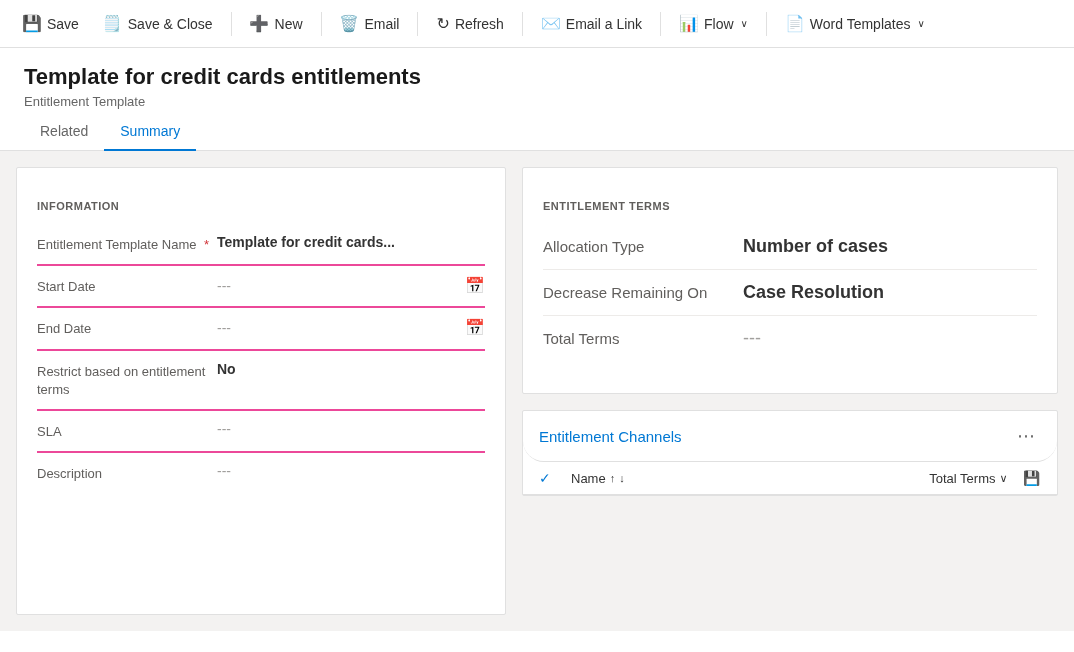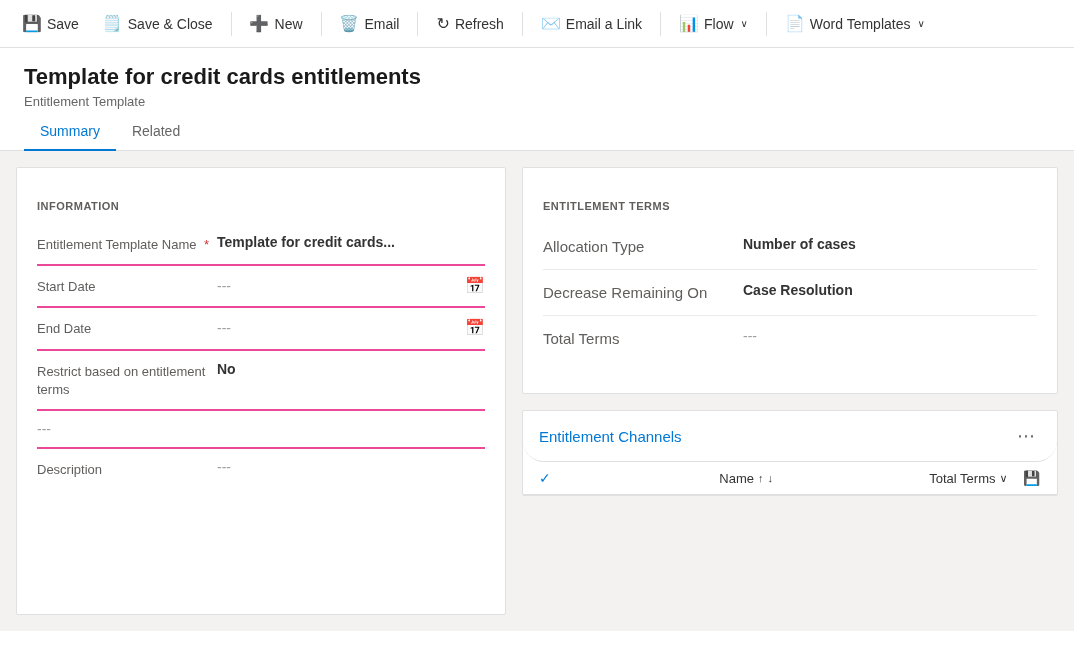--- a/index.html
+++ b/index.html
@@ -141,21 +141,21 @@
     .ent-field:last-child { border-bottom: none; }
     .ent-label {
       width: 200px;
       flex-shrink: 0;
       font-size: 15px;
       color: #605e5c;
       line-height: 1.4;
     }
     .ent-value {
       flex: 1;
-      font-size: 14px;
+      font-size: 18px;
       color: #333;
       font-weight: 600;
     }
     .ent-value.muted { font-weight: normal; color: #a19f9d; }
 
     
     .channels-card {
       background: #fff;
       border: 1px solid #e0e0e0;
       border-radius: 2px;
@@ -184,21 +184,21 @@
     .channels-table-header {
       display: flex;
       align-items: center;
       padding: 8px 16px;
       border-bottom: 1px solid #e0e0e0;
       font-size: 13px;
       color: #333;
       gap: 8px;
     }
     .check-col { width: 24px; color: #0078d4; font-size: 14px; }
-    .name-col { flex: 1; display: flex; align-items: center; gap: 4px; cursor: pointer; font-weight: 500; justify-content: center; }
+    .name-col { flex: 1; display: flex; align-items: center; gap: 4px; cursor: pointer; font-weight: 500; }
     .total-terms-col {
       display: flex;
       align-items: center;
       gap: 4px;
       margin-left: auto;
       cursor: pointer;
       font-weight: 500;
     }
     .save-col { margin-left: 8px; color: #0078d4; cursor: pointer; font-size: 14px; }
   </style>
@@ -247,25 +247,25 @@
     <span class="toolbar-dropdown-arrow">∨</span>
   </button>
 </div>
 
 <div class="page-header">
   <div class="page-title">Template for credit cards entitlements</div>
   <div class="page-subtitle">Entitlement Template</div>
 </div>
 
 <div class="tabs">
+  <div class="tab">
+    <span>Related</span>
+  </div>
   <div class="tab active">
     <span>Summary</span>
-  </div>
-  <div class="tab">
-    <span>Related</span>
   </div>
 </div>
 
 <div class="content-area">
 
   <div class="card card-left">
     <div class="card-section-title">INFORMATION</div>
 
     <div class="form-field">
       <div class="field-label">
@@ -290,20 +290,21 @@
         <span class="calendar-icon">📅</span>
       </div>
     </div>
 
     <div class="form-field">
       <div class="field-label">Restrict based on entitlement terms</div>
       <div class="field-value bold">No</div>
     </div>
 
     <div class="form-field">
+      <div class="field-label">SLA</div>
       <div class="field-value muted">---</div>
     </div>
 
     <div class="form-field">
       <div class="field-label">Description</div>
       <div class="field-value muted">---</div>
     </div>
   </div>
 
   <div class="card-right-wrapper">

